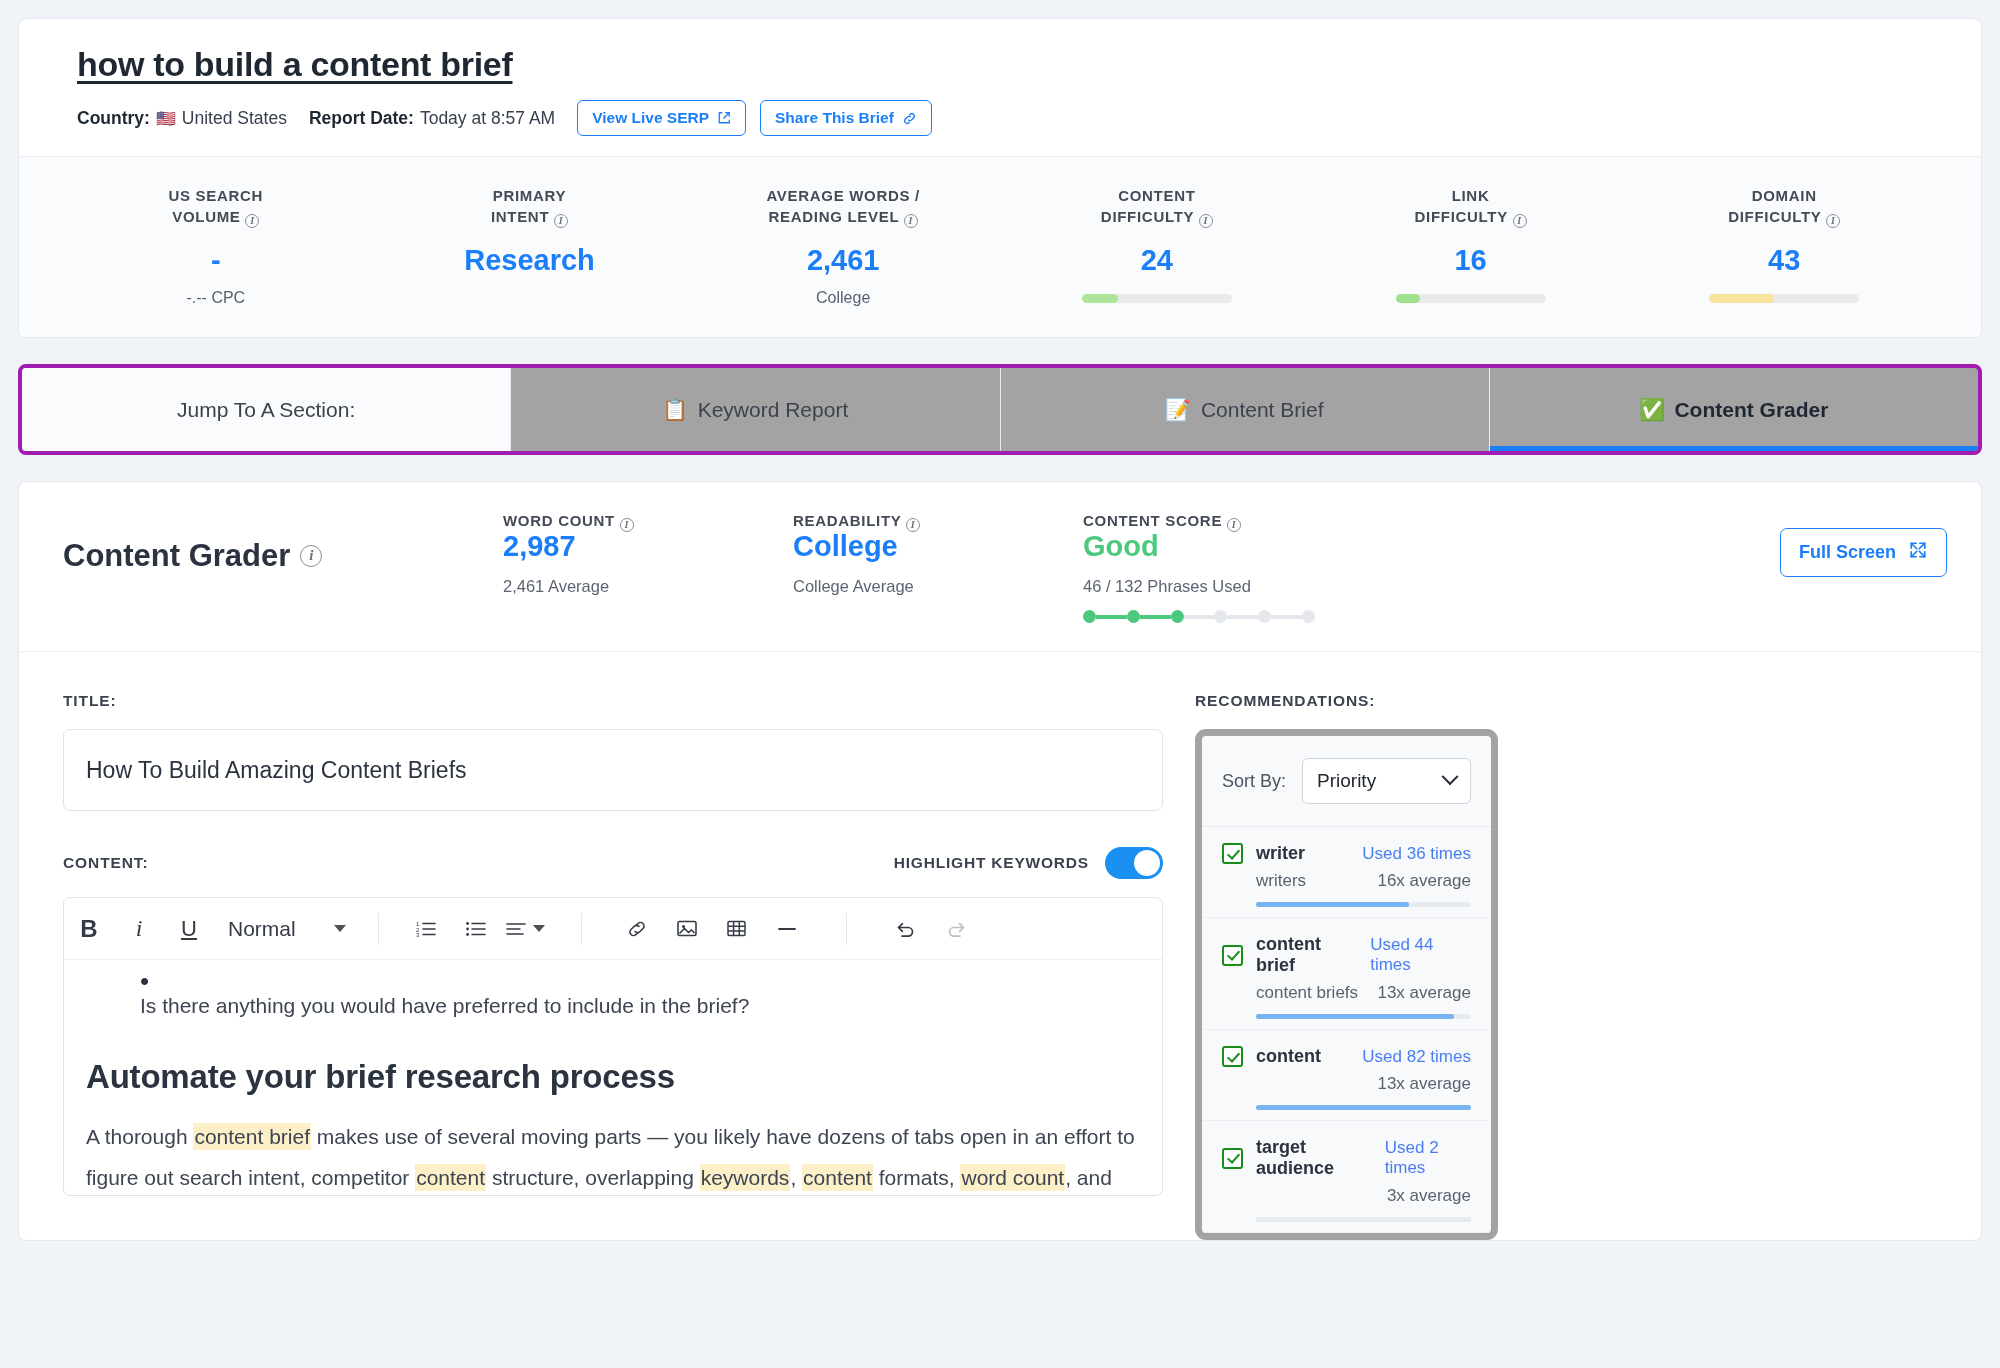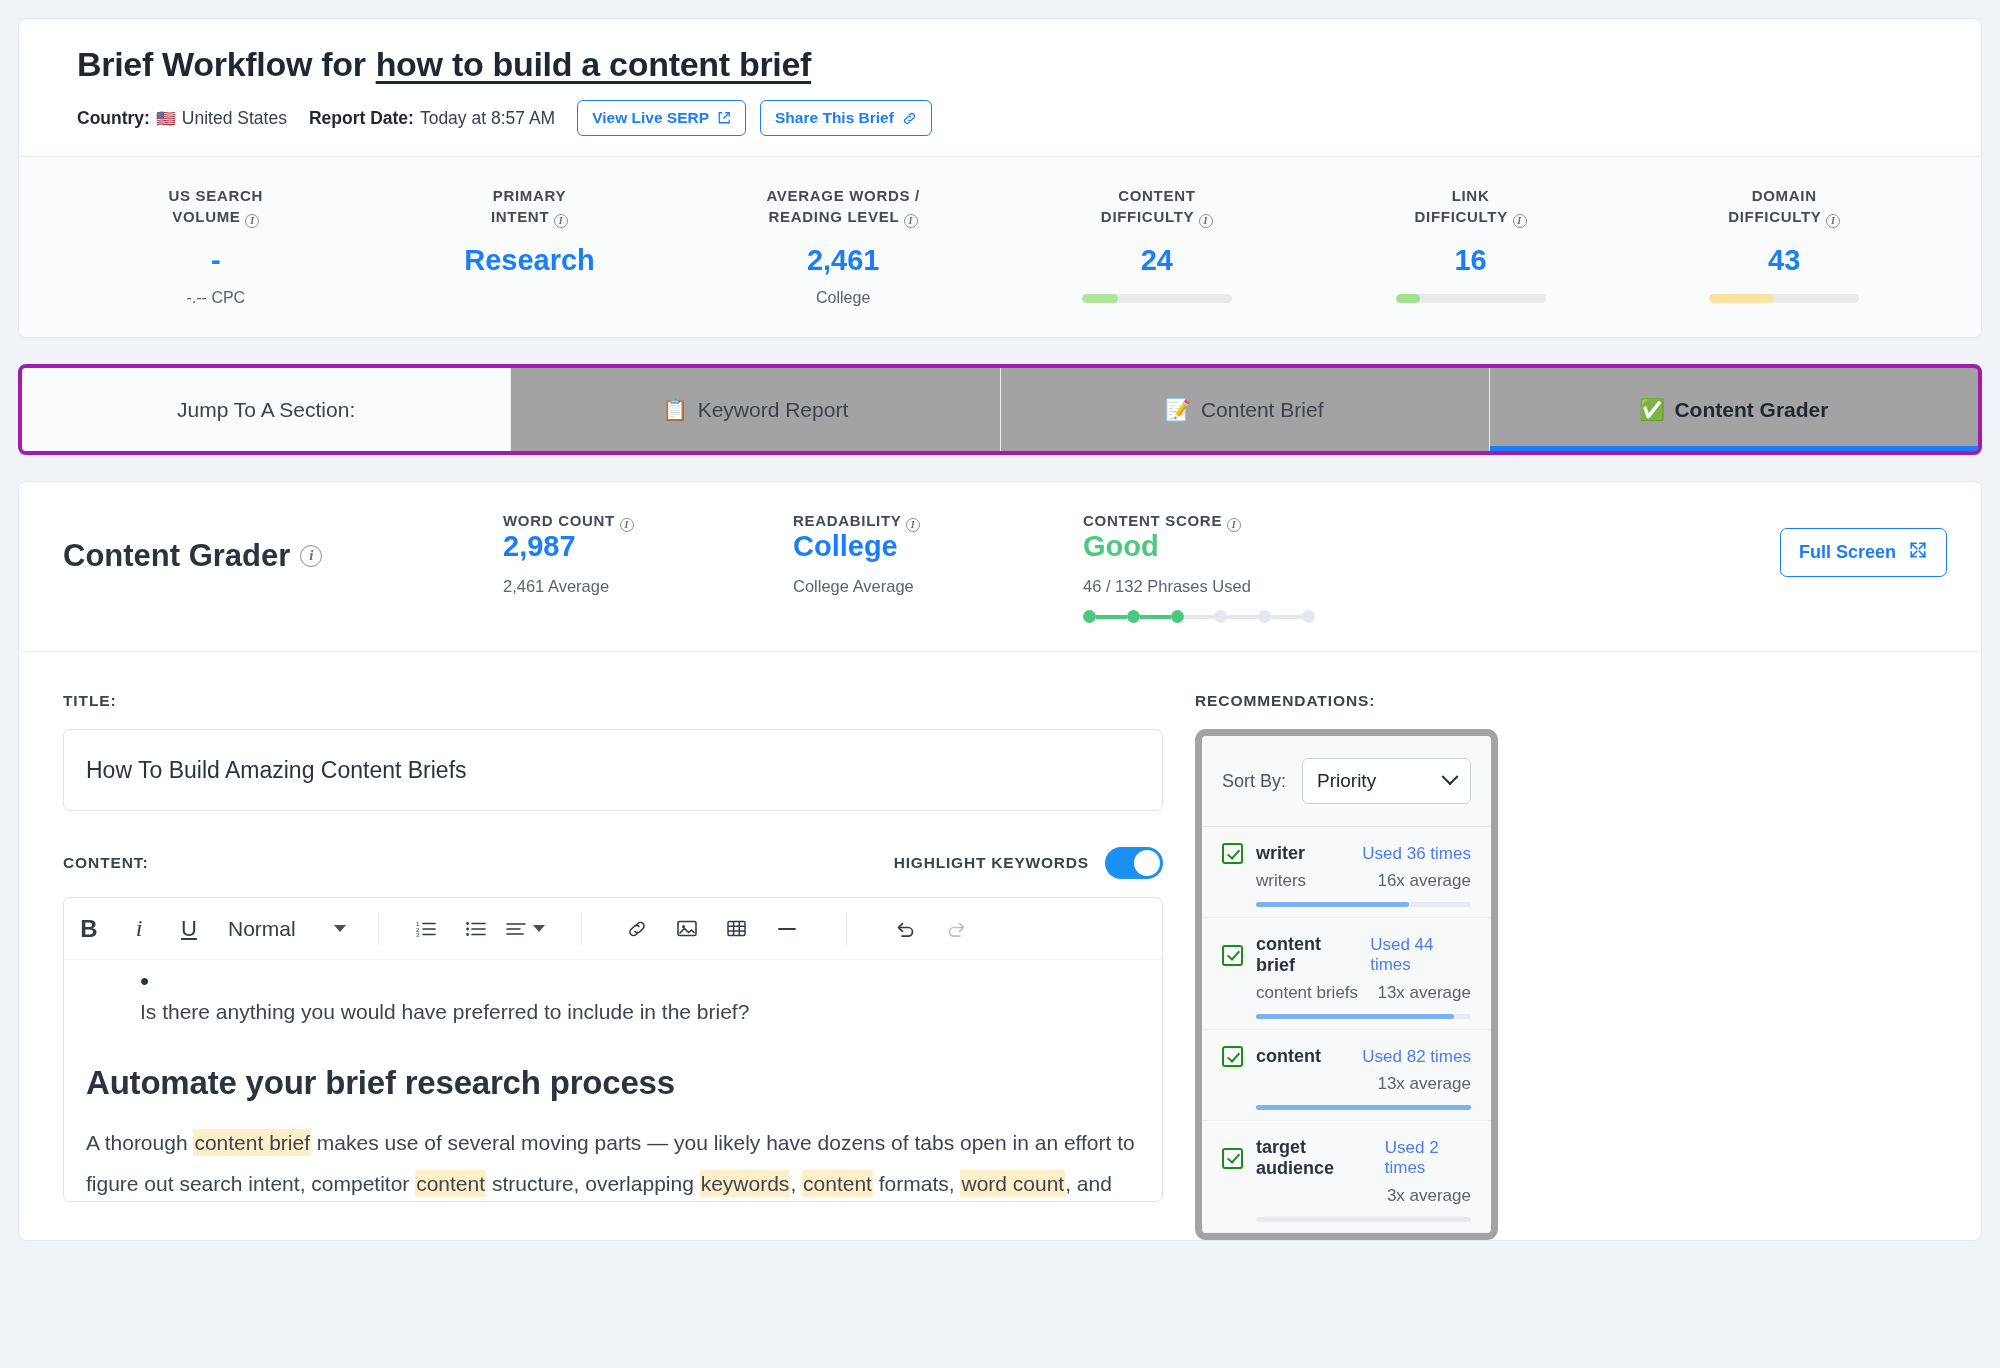--- a/index.html
+++ b/index.html
@@ -150,21 +150,21 @@
   .tb-btn.bold { font-weight: bold; font-size: 24px; }
   .tb-btn.italic { font-style: italic; font-family: "Liberation Serif", serif; font-size: 24px; }
   .tb-btn.underline { text-decoration: underline; font-size: 22px; }
   .tb-select {
     display: flex; align-items: center; gap: 38px; font-size: 21px; color: #353b45;
     padding: 0 10px 0 14px; cursor: pointer;
   }
   .caret { width: 0; height: 0; border-left: 6px solid transparent; border-right: 6px solid transparent; border-top: 7px solid #4a5058; }
   .editor-body { padding: 14px 22px 0 22px; color: #3d4552; }
   .bullet-dot { margin-left: 54px; font-size: 26px; line-height: 0.6; color: #2b3340; }
-  .ed-p { margin: 10px 0 0 54px; font-size: 21px; color: #3d4552; }
+  .ed-p { margin: 4px 0 0 54px; font-size: 21px; color: #3d4552; }
   .ed-h2 { margin: 40px 0 0 0; font-size: 33px; font-weight: bold; color: #2b3340; letter-spacing: -0.2px;}
   .ed-p2 { margin: 24px 0 0 0; font-size: 21px; line-height: 1.65; color: #3d4552; }
   mark { background: #fdf0c8; color: inherit; padding: 2px 1px; }
 
   
   .rec-panel {
     margin-top: 19px; border: 7px solid #a3a3a3; border-radius: 11px; background: #f7f9fb; overflow: hidden;
   }
   .rec-sort { display: flex; align-items: center; gap: 16px; padding: 22px 20px; }
   .rec-sort-label { font-size: 18px; color: #4c5463; }
@@ -196,21 +196,20 @@
   .rec-bar > div { height: 100%; background: #79b4f0; border-radius: 4px; }
 </style>
 </head>
 <body>
 
 <div class="page">
 
   <div class="top-card">
     <div class="top-head">
       <div class="brief-title">
-        <span>Brief Workflow for </span>
           <span class="kw">how to build a content brief</span>
       </div>
       <div class="meta-row">
         <div class="meta-item">
           <span class="meta-label">Country:</span>
           <span class="flag">🇺🇸</span>
           <span>United States</span>
         </div>
         <div class="meta-item">
           <span class="meta-label">Report Date:</span>

